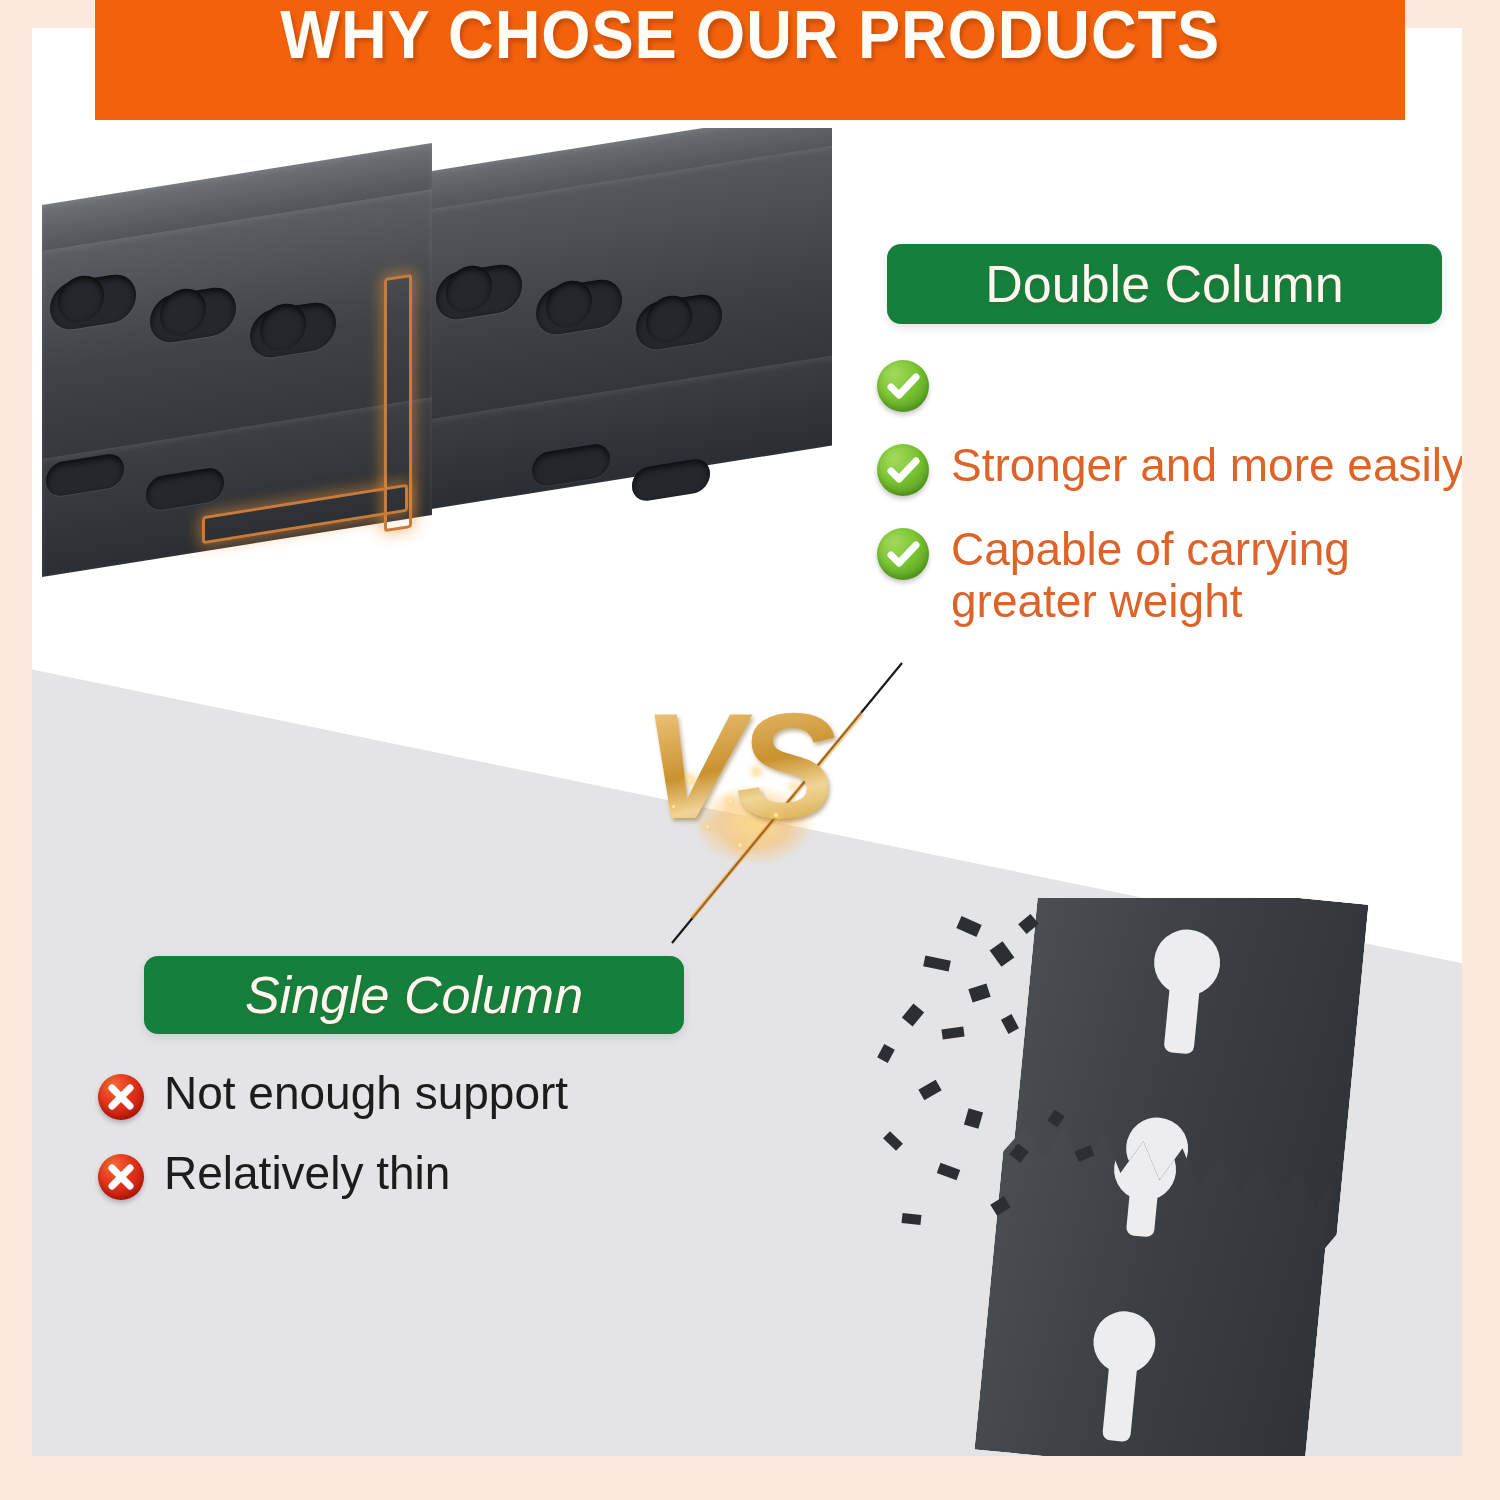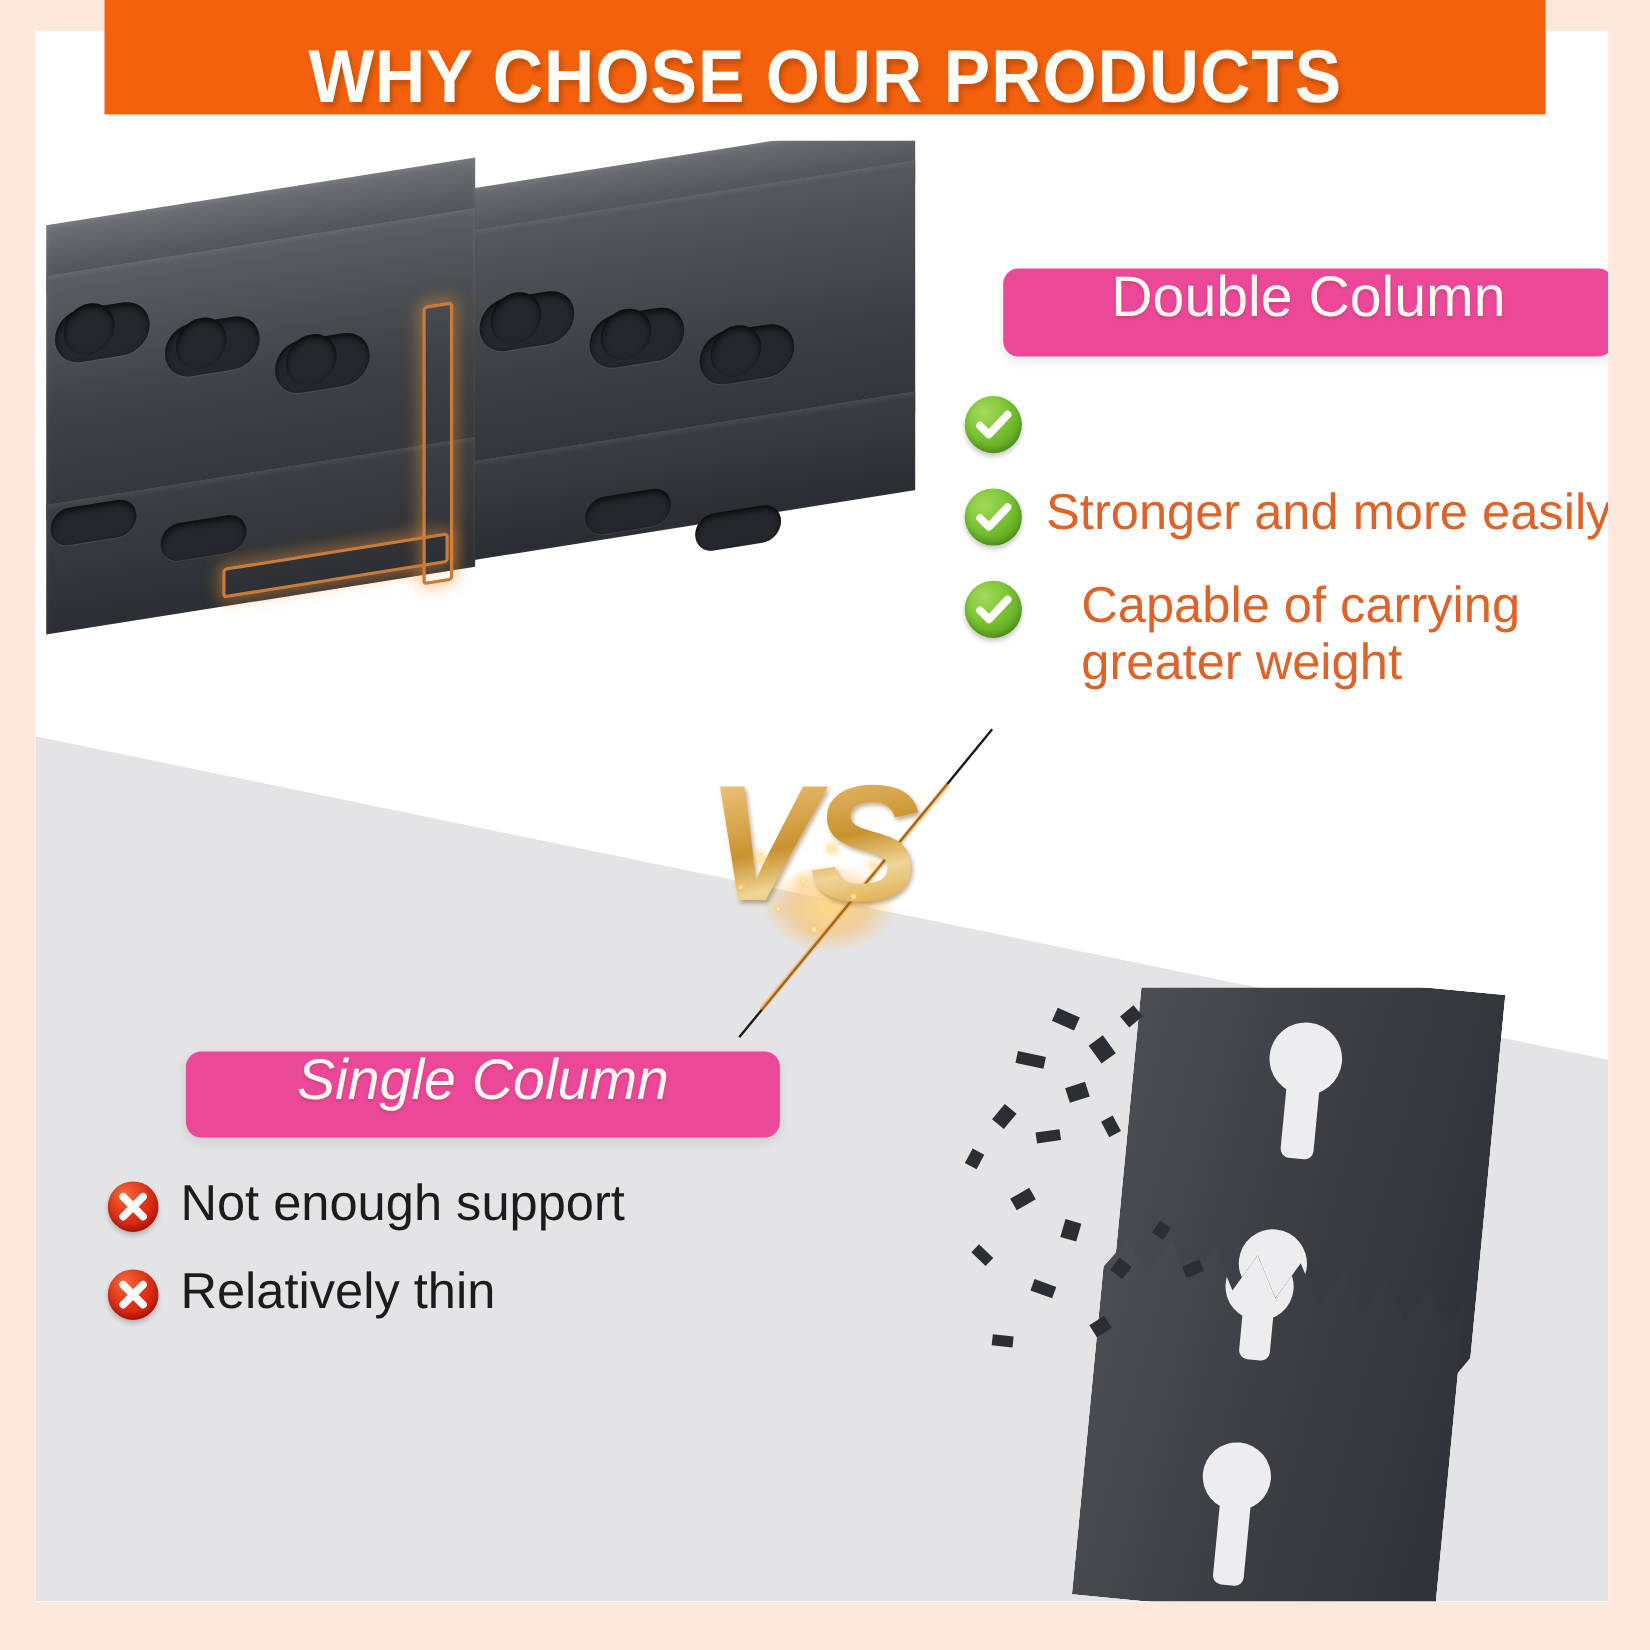--- a/index.html
+++ b/index.html
@@ -21,24 +21,24 @@
     left:32px;top:28px;
     width:1430px;height:1428px;
     background:#ffffff;
     overflow:hidden;
   }
 
   
   .header-bar{
     position:absolute;
     left:95px;top:0;
-    width:1310px;height:104px;
+    width:1310px;height:120px;
     background:#F4610C;
     z-index:40;
-    display:flex;align-items:flex-end;justify-content:center;
+    display:flex;align-items:flex-start;justify-content:center;
   }
   .header-title{
     font-family:"Liberation Sans", sans-serif;
     font-weight:bold;
     font-size:68px;
     letter-spacing:1px;
     color:#FFFDF8;
     transform:scaleX(0.93);
     text-shadow:3px 4px 4px rgba(120,50,10,0.35);
     white-space:nowrap;
@@ -122,26 +122,25 @@
     border:3px solid #C97B3A;
     border-radius:4px;
     box-shadow:0 0 14px 4px rgba(240,150,60,0.45);
     transform:skewY(-9deg);
     z-index:5;
   }
 
   
   .badge{
     position:absolute;
-    background:#ec4899;
+    background:#15803d;
     border-radius:14px;
-    display:flex;justify-content:center;
+    display:flex;align-items:center;justify-content:center;
     box-shadow:0 4px 10px rgba(0,0,0,0.10);
     z-index:30;
-    margin-left:25px;
   }
   .badge-label{
     color:#FFF7EF;
     font-size:52px;
     line-height:1;
     white-space:nowrap;
     text-shadow:0 2px 3px rgba(120,50,10,0.25);
   }
   .badge-double{left:855px;top:216px;width:555px;height:80px;}
   .badge-single{left:112px;top:928px;width:540px;height:78px;font-style:italic;}
@@ -152,21 +151,21 @@
     z-index:30;
   }
   .con-list{
     position:absolute;left:66px;top:1040px;width:820px;
     z-index:30;
   }
   .bullet{
     display:flex;align-items:flex-start;
     margin-bottom:28px;
   }
-  .bullet-last{margin-bottom:0;gap:32px;}
+  .bullet-last{margin-bottom:0;}
   .icon-ok{
     flex:0 0 auto;
     width:52px;height:52px;margin-right:22px;margin-top:4px;
     border-radius:50%;
     background:radial-gradient(circle at 34% 28%, #A4D95C 0%, #7CC634 42%, #5CA522 78%, #4B8C1B 100%);
     box-shadow:0 3px 5px rgba(0,0,0,0.22), inset 0 -3px 6px rgba(0,0,0,0.18);
     position:relative;
   }
   .icon-ok svg{position:absolute;left:0;top:0;}
   .icon-no{

